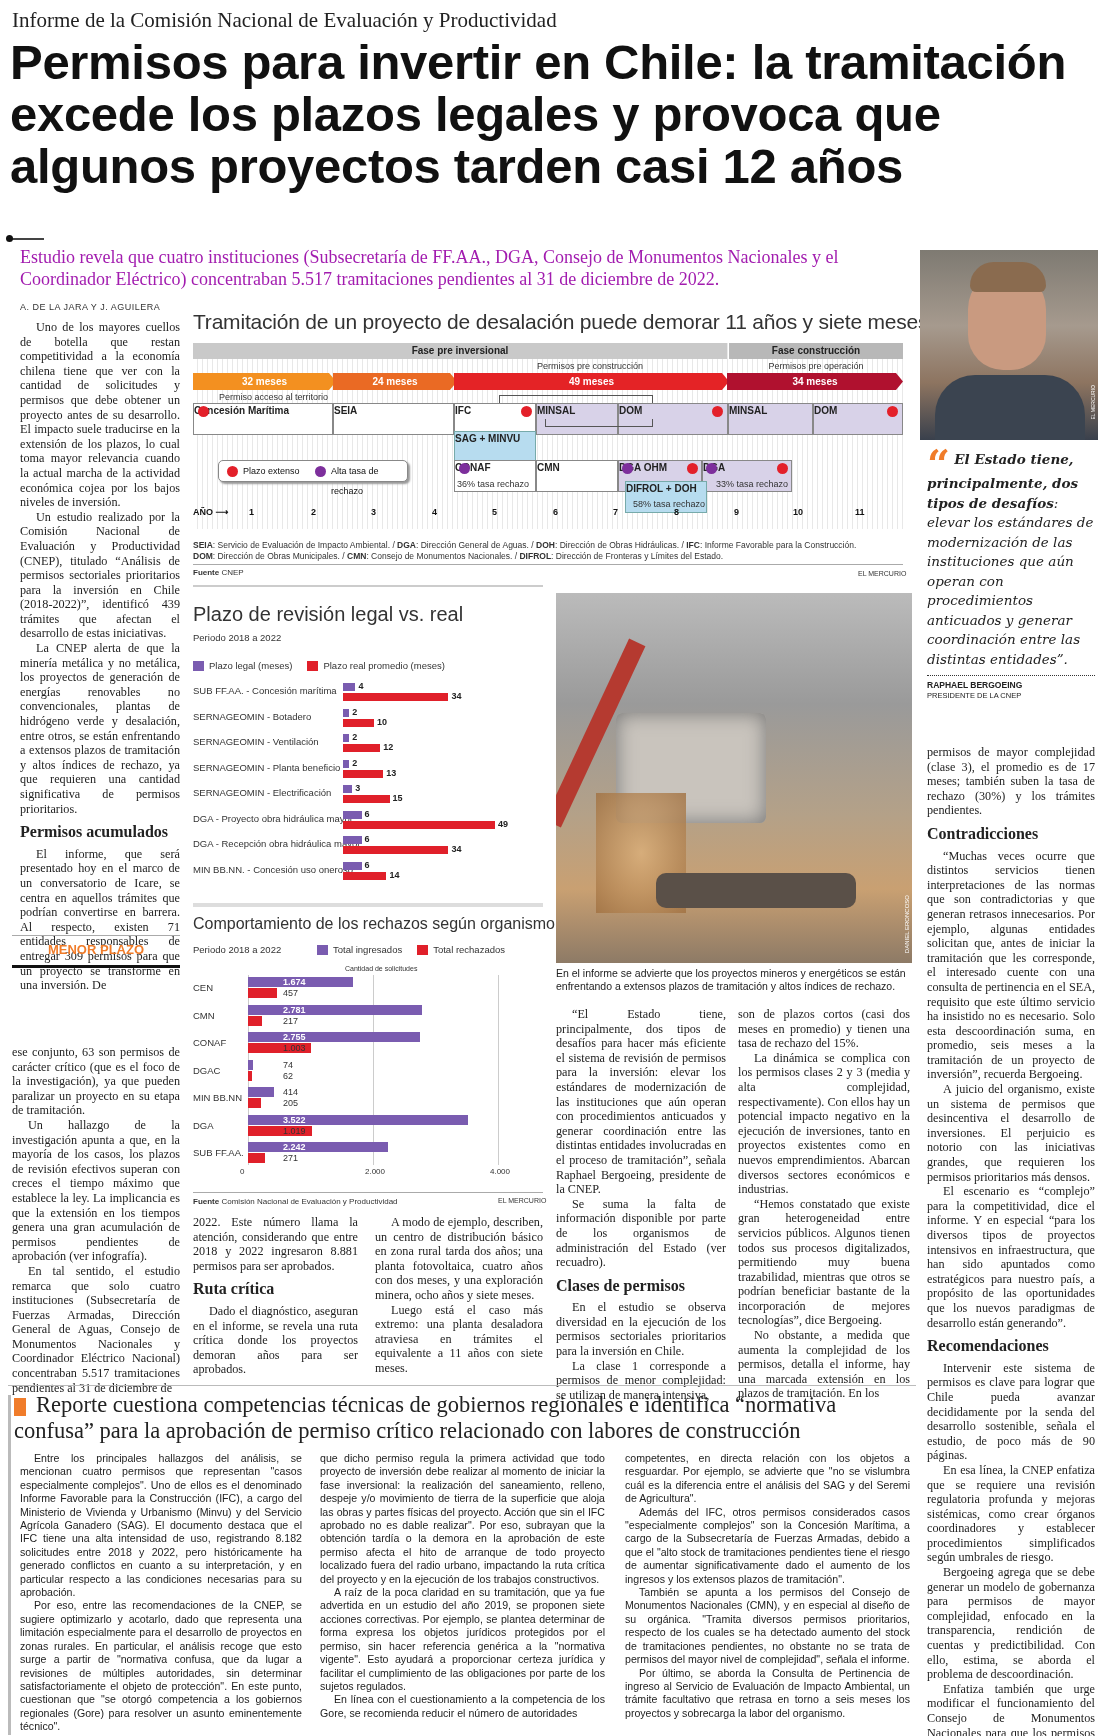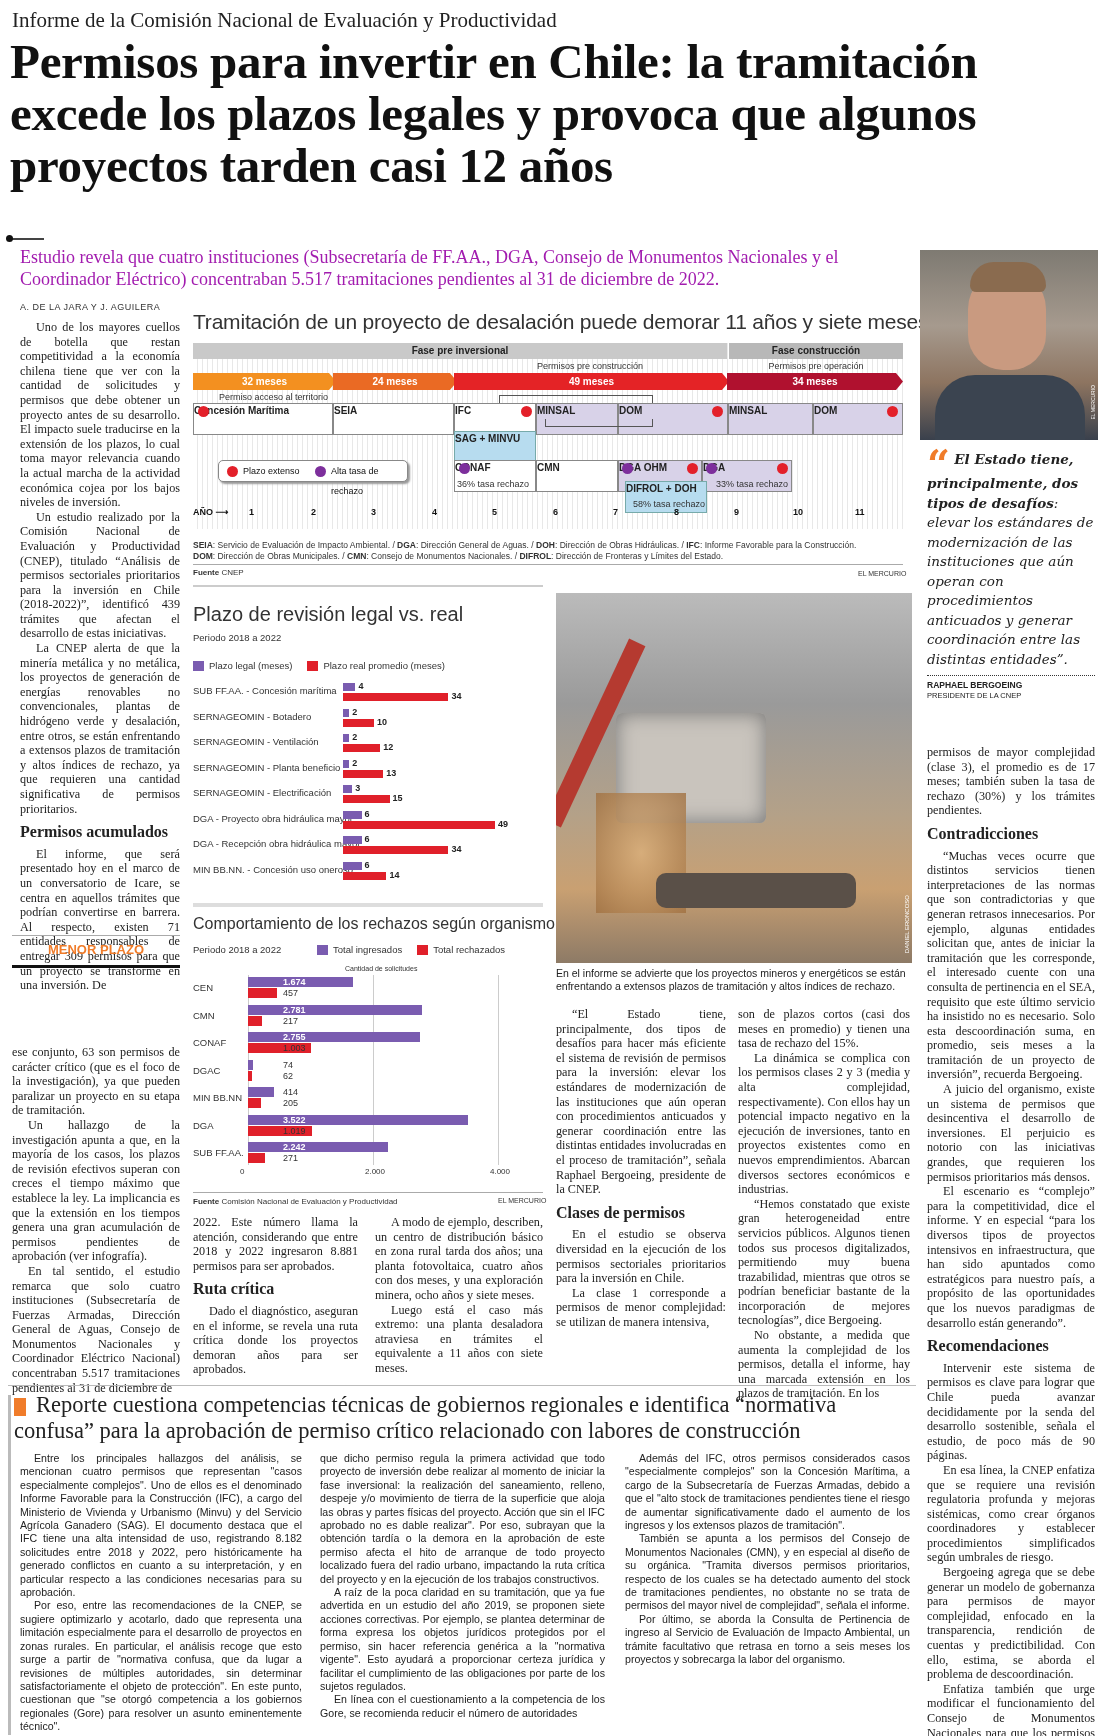--- a/index.html
+++ b/index.html
@@ -1,19 +1,19 @@
 <!DOCTYPE html>
 <html><head>
 <meta charset="utf-8">
 <style>
 *{box-sizing:border-box;margin:0;padding:0}
 body{width:1100px;height:1736px;background:#fff;font-family:"DejaVu Serif",serif;color:#111;overflow:hidden;position:relative}
 .abs{position:absolute}
 .kicker{left:12px;top:8px;font-family:"Liberation Serif",serif;font-size:21px;color:#222}
-.headline{left:10px;top:36px;width:1080px;font-family:Liberation Serif, serif;font-size:49px;line-height:52px;color:#111;letter-spacing:-0.3px}
+.headline{left:10px;top:36px;width:1080px;font-family:Liberation Sans, sans-serif;font-size:49px;line-height:52px;color:#111;letter-spacing:-0.3px}
 .rule-dot{left:8px;top:238px;width:36px;height:2px;background:#444}
 .rule-dot:before{content:"";position:absolute;left:-2px;top:-3px;width:7px;height:7px;border-radius:50%;background:#111}
 .lead{left:20px;top:246px;width:880px;font-family:"Liberation Serif",serif;font-size:18px;line-height:22px;color:#a21caf}
 .byline{left:20px;top:302px;font-family:"Liberation Sans",sans-serif;font-size:9px;letter-spacing:.5px;color:#333}
 .col{font-family:"Liberation Serif",serif;font-size:12.2px;line-height:14.6px;text-align:justify;color:#222}
 .col p{text-indent:16px}
 .col h3{font-family:"Liberation Serif",serif;font-size:16px;font-weight:bold;margin:9px 0 7px;text-indent:0}
 .sans{font-family:"Liberation Sans",sans-serif}
 
 .tl-title{left:193px;top:310px;font-family:"Liberation Sans",sans-serif;font-size:21px;color:#333;letter-spacing:-.2px}
@@ -289,20 +289,21 @@
   <p style="text-indent:0">2022. Este número llama la atención, considerando que entre 2018 y 2022 ingresaron 8.881 permisos para ser aprobados.</p>
   <h3>Ruta crítica</h3>
   <p>Dado el diagnóstico, aseguran en el informe, se revela una ruta crítica donde los proyectos demoran años para ser aprobados.</p>
 </div>
 <div class="abs col" style="left:375px;top:1215px;width:168px">
   <p>A modo de ejemplo, describen, un centro de distribución básico en zona rural tarda dos años; una planta fotovoltaica, cuatro años con dos meses, y una exploración minera, ocho años y siete meses.</p>
   <p>Luego está el caso más extremo: una planta desaladora atraviesa en trámites el equivalente a 11 años con siete meses.</p>
 </div>
 <div class="abs col" style="left:556px;top:1007px;width:170px">
   <p>“El Estado tiene, principalmente, dos tipos de desafíos para hacer más eficiente el sistema de revisión de permisos para la inversión: elevar los estándares de modernización de las instituciones que aún operan con procedimientos anticuados y generar coordinación entre las distintas entidades involucradas en el proceso de tramitación”, señala Raphael Bergoeing, presidente de la CNEP.</p>
+  <p>Se suma la falta de información disponible por parte de los organismos de administración del Estado (ver recuadro).</p>
   <h3>Clases de permisos</h3>
   <p>En el estudio se observa diversidad en la ejecución de los permisos sectoriales prioritarios para la inversión en Chile.</p>
   <p>La clase 1 corresponde a permisos de menor complejidad: se utilizan de manera intensiva,</p>
 </div>
 <div class="abs col" style="left:738px;top:1007px;width:172px">
   <p style="text-indent:0">son de plazos cortos (casi dos meses en promedio) y tienen una tasa de rechazo del 15%.</p>
   <p>La dinámica se complica con los permisos clases 2 y 3 (media y alta complejidad, respectivamente). Con ellos hay un potencial impacto negativo en la ejecución de inversiones, tanto en proyectos existentes como en nuevos emprendimientos. Abarcan diversos sectores económicos e industrias.</p>
   <p>“Hemos constatado que existe gran heterogeneidad entre servicios públicos. Algunos tienen todos sus procesos digitalizados, permitiendo muy buena trazabilidad, mientras que otros se podrían beneficiar bastante de la incorporación de mejores tecnologías”, dice Bergoeing.</p>
   <p>No obstante, a medida que aumenta la complejidad de los permisos, detalla el informe, hay una marcada extensión en los plazos de tramitación. En los</p>
 </div>
@@ -327,16 +328,17 @@
   <p>Entre los principales hallazgos del análisis, se mencionan cuatro permisos que representan "casos especialmente complejos". Uno de ellos es el denominado Informe Favorable para la Construcción (IFC), a cargo del Ministerio de Vivienda y Urbanismo (Minvu) y del Servicio Agrícola Ganadero (SAG). El documento destaca que el IFC tiene una alta intensidad de uso, registrando 8.182 solicitudes entre 2018 y 2022, pero históricamente ha generado conflictos en cuanto a su interpretación, y en particular respecto a las condiciones necesarias para su aprobación.</p>
   <p>Por eso, entre las recomendaciones de la CNEP, se sugiere optimizarlo y acotarlo, dado que representa una limitación especialmente para el desarrollo de proyectos en zonas rurales. En particular, el análisis recoge que esto surge a partir de "normativa confusa, que da lugar a revisiones de múltiples autoridades, sin determinar satisfactoriamente el objeto de protección". En este punto, cuestionan que "se otorgó competencia a los gobiernos regionales (Gore) para resolver un asunto eminentemente técnico".</p>
   <p>De acuerdo al análisis, la problemática "está centrada en</p>
 </div>
 <div class="abs col2" style="left:320px;top:1452px;width:285px">
   <p style="text-indent:0">que dicho permiso regula la primera actividad que todo proyecto de inversión debe realizar al momento de iniciar la fase inversional: la realización del saneamiento, relleno, despeje y/o movimiento de tierra de la superficie que aloja las obras y partes físicas del proyecto. Acción que sin el IFC aprobado no es dable realizar". Por eso, subrayan que la obtención tardía o la demora en la aprobación de este permiso afecta el hito de arranque de todo proyecto localizado fuera del radio urbano, impactando la ruta crítica del proyecto y en la ejecución de los trabajos constructivos.</p>
   <p>A raíz de la poca claridad en su tramitación, que ya fue advertida en un estudio del año 2019, se proponen siete acciones correctivas. Por ejemplo, se plantea determinar de forma expresa los objetos jurídicos protegidos por el permiso, sin hacer referencia genérica a la "normativa vigente". Esto ayudará a proporcionar certeza jurídica y facilitar el cumplimiento de las obligaciones por parte de los sujetos regulados.</p>
   <p>En línea con el cuestionamiento a la competencia de los Gore, se recomienda reducir el número de autoridades</p>
 </div>
 <div class="abs col2" style="left:625px;top:1452px;width:285px">
+  <p style="text-indent:0">competentes, en directa relación con los objetos a resguardar. Por ejemplo, se advierte que "no se vislumbra cuál es la diferencia entre el análisis del SAG y del Seremi de Agricultura".</p>
   <p>Además del IFC, otros permisos considerados casos "especialmente complejos" son la Concesión Marítima, a cargo de la Subsecretaría de Fuerzas Armadas, debido a que el "alto stock de tramitaciones pendientes tiene el riesgo de aumentar significativamente dado el aumento de los ingresos y los extensos plazos de tramitación".</p>
   <p>También se apunta a los permisos del Consejo de Monumentos Nacionales (CMN), y en especial al diseño de su orgánica. "Tramita diversos permisos prioritarios, respecto de los cuales se ha detectado aumento del stock de tramitaciones pendientes, no obstante no se trata de permisos del mayor nivel de complejidad", señala el informe.</p>
   <p>Por último, se aborda la Consulta de Pertinencia de ingreso al Servicio de Evaluación de Impacto Ambiental, un trámite facultativo que retrasa en torno a seis meses los proyectos y sobrecarga la labor del organismo.</p>
 </div>
 
 </body></html>

